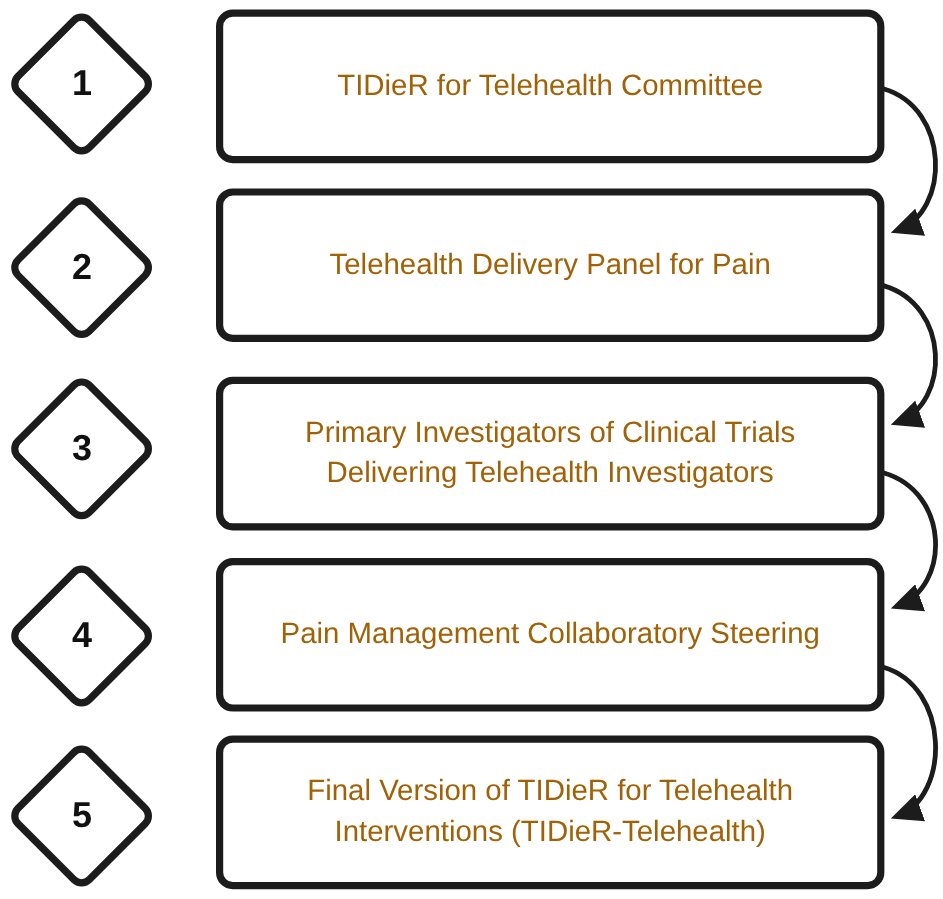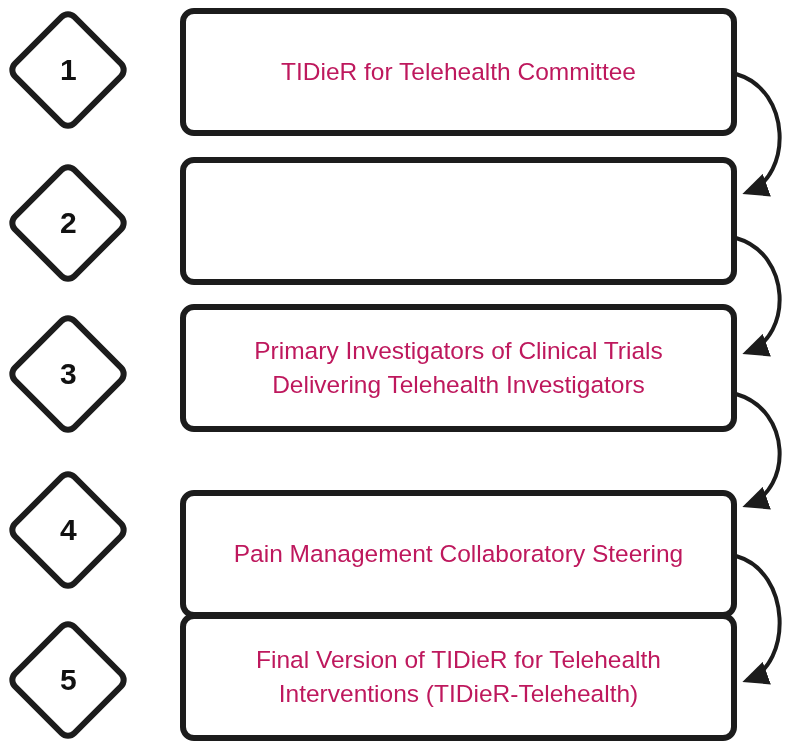--- a/index.html
+++ b/index.html
@@ -56,21 +56,21 @@
     flex-direction: column;
     align-items: center;
     justify-content: center;
     text-align: center;
   }
   .box .ln {
     display: block;
     white-space: nowrap;
     font-size: 24.5px;
     line-height: 34px;
-    color: #be185d;
+    color: #a16207;
   }
 </style>
 </head>
 <body>
 
 <div class="canvas">
 
   <svg class="arrows" viewBox="0 0 786 749" xmlns="http://www.w3.org/2000/svg">
     <defs>
       <marker id="ah" markerWidth="6.5" markerHeight="6" refX="5" refY="3" orient="auto" markerUnits="strokeWidth">
@@ -87,34 +87,35 @@
     <span class="num">1</span>
   </div>
   <div class="box" style="top:8px;">
     <span class="ln">TIDieR for Telehealth Committee</span>
   </div>
 
   <div class="diamond" style="left:23px; top:178px;">
     <span class="num">2</span>
   </div>
   <div class="box" style="top:157px;">
+    <span class="ln">Telehealth Delivery Panel for Pain</span>
   </div>
 
   <div class="diamond" style="left:23px; top:329px;">
     <span class="num">3</span>
   </div>
-  <div class="box" style="top:304px;">
+  <div class="box" style="top:314px;">
     <span class="ln">Primary Investigators of Clinical Trials</span>
     <span class="ln">Delivering Telehealth Investigators</span>
   </div>
 
   <div class="diamond" style="left:23px; top:485px;">
     <span class="num">4</span>
   </div>
-  <div class="box" style="top:490px;">
+  <div class="box" style="top:465px;">
     <span class="ln">Pain Management Collaboratory Steering</span>
   </div>
 
   <div class="diamond" style="left:23px; top:635px;">
     <span class="num">5</span>
   </div>
   <div class="box" style="top:613px;">
     <span class="ln">Final Version of TIDieR for Telehealth</span>
     <span class="ln">Interventions (TIDieR-Telehealth)</span>
   </div>

